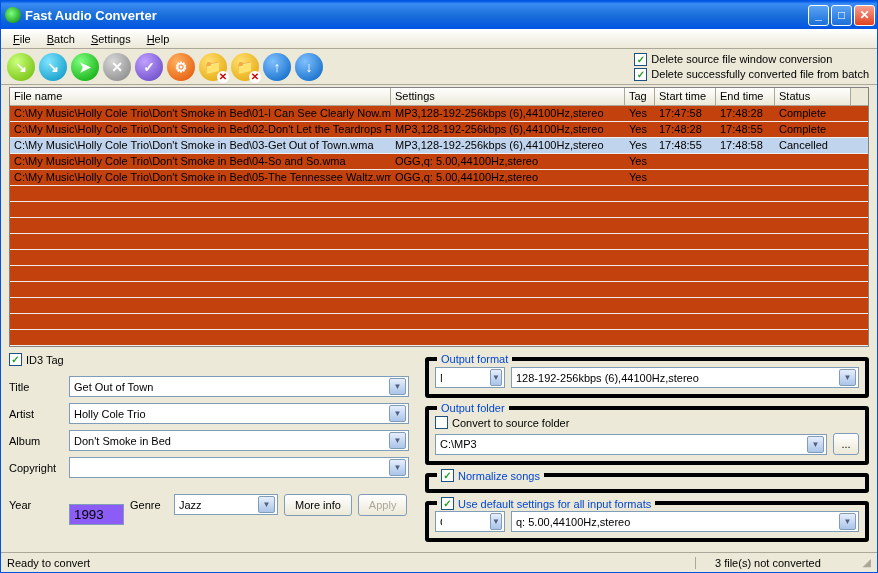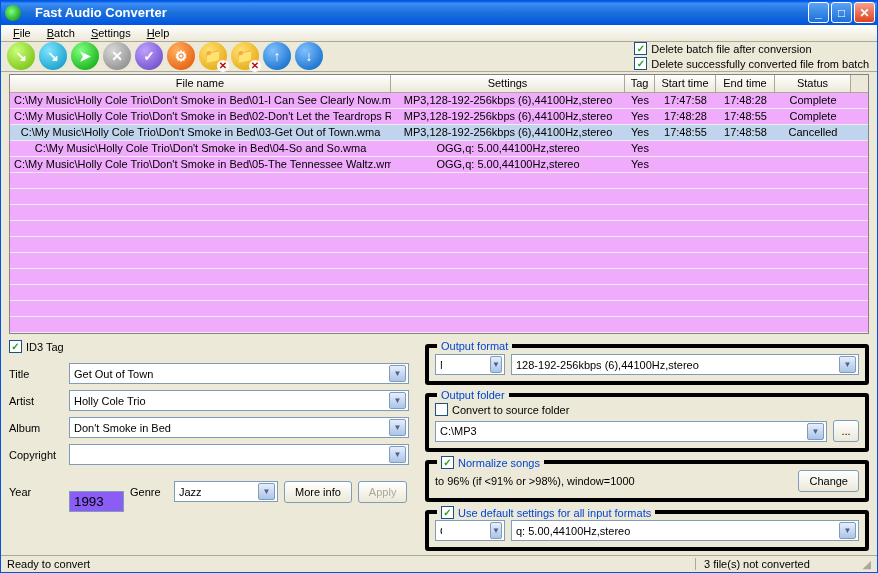--- a/index.html
+++ b/index.html
@@ -1,20 +1,20 @@
 <!DOCTYPE html>
 <html><head>
 <meta charset="utf-8">
 <style>
 * { box-sizing: border-box; margin: 0; padding: 0; }
 body { font-family: Tahoma, Arial, sans-serif; font-size: 11px; background: #ece9d8; overflow: hidden; }
 
 .window { width: 878px; height: 573px; border: 1px solid #0054e3; background: #ece9d8; display: flex; flex-direction: column; }
 
-.titlebar { height: 28px; background: linear-gradient(to bottom, #0058e6 0%, #3b8cf5 10%, #1b6fd8 50%, #0054e3 100%); display: flex; align-items: center; padding: 0 2px 0 4px; color: white; font-weight: bold; font-size: 13px; gap: 10px; }
+.titlebar { height: 28px; background: linear-gradient(to bottom, #0058e6 0%, #3b8cf5 10%, #1b6fd8 50%, #0054e3 100%); display: flex; align-items: center; padding: 0 2px 0 4px; color: white; font-weight: bold; font-size: 13px; }
 .titlebar-icon { width: 16px; height: 16px; margin-right: 4px; background: radial-gradient(circle at 40% 40%, #7fff7f, #008000); border-radius: 50%; }
 .titlebar-text { flex: 1; }
 .titlebar-btns { display: flex; gap: 2px; }
 .titlebar-btn { width: 21px; height: 21px; border: 1px solid #fff; border-radius: 3px; display: flex; align-items: center; justify-content: center; font-family: Arial; font-weight: bold; font-size: 12px; color: white; cursor: pointer; }
 .tbtn-min, .tbtn-max { background: linear-gradient(to bottom, #5ba4f4, #1b6fd8); }
 .tbtn-close { background: linear-gradient(to bottom, #f5a090, #e0421f); }
 
 .menubar { height: 20px; background: linear-gradient(to bottom, #fff, #ece9d8); display: flex; align-items: center; padding: 0 4px; border-bottom: 1px solid #aca899; }
 .menu-item { padding: 2px 8px; cursor: pointer; }
 .menu-item span.u { text-decoration: underline; }
@@ -31,21 +31,21 @@
 .tool-folder1 { background: radial-gradient(circle at 35% 30%, #ffe070, #e0a000); position: relative; }
 .tool-folder2 { background: radial-gradient(circle at 35% 30%, #ffe070, #e0a000); position: relative; }
 .tool-up { background: radial-gradient(circle at 35% 30%, #80c0ff, #0060c0); }
 .tool-down { background: radial-gradient(circle at 35% 30%, #80c0ff, #0060c0); }
 .red-x::after { content: "✕"; position: absolute; bottom: -2px; right: -2px; color: #d00000; font-size: 10px; font-weight: bold; background: white; border-radius: 50%; width: 12px; height: 12px; line-height: 12px; text-align: center; }
 
 .toolbar-right { margin-left: auto; margin-right: 8px; display: flex; flex-direction: column; gap: 2px; }
 .chk-row { display: flex; align-items: center; gap: 4px; }
 .chk { width: 13px; height: 13px; border: 1px solid #1c5180; background: white; display: flex; align-items: center; justify-content: center; color: #21a121; font-size: 10px; font-weight: bold; cursor: pointer; }
 
-.grid-container { flex: 0 0 258px; margin: 2px 8px; border: 1px solid #848284; background: #f0abfc; display: flex; flex-direction: column; text-align: center; }
+.grid-container { flex: 0 0 258px; margin: 2px 8px; border: 1px solid #848284; background: #c2410c; display: flex; flex-direction: column; }
 .grid-header { display: flex; background: #ece9d8; border-bottom: 1px solid #aca899; height: 18px; }
 .grid-header .col { border-right: 1px solid #d4d0c8; border-right: 1px solid #aca899; padding: 2px 4px; background: linear-gradient(to bottom, #fff, #ece9d8); overflow: hidden; white-space: nowrap; }
 .grid-body { flex: 1; overflow: auto; }
 .grid-row { display: flex; height: 16px; border-bottom: 1px solid #ededed; }
 .grid-row .col { padding: 1px 4px; overflow: hidden; white-space: nowrap; text-overflow: clip; }
 .grid-row.sel { background: #c0d4ed; }
 .col-file { width: 381px; }
 .col-settings { width: 234px; }
 .col-tag { width: 30px; }
 .col-start { width: 61px; }
@@ -67,21 +67,21 @@
 
 .btn { height: 22px; padding: 0 10px; border: 1px solid #7f9db9; border-radius: 3px; background: linear-gradient(to bottom, #fff, #ece9d8); cursor: pointer; font-size: 11px; }
 .btn.disabled { color: #aca899; cursor: default; }
 
 .fieldset { border: 4px solid #000000; border-radius: 3px; padding: 6px; position: relative; margin-top: 4px; }
 .fieldset-legend { position: absolute; top: -8px; left: 8px; background: #ece9d8; padding: 0 4px; color: #0046d5; }
 .fieldset-legend.chk-legend { display: flex; align-items: center; gap: 4px; }
 
 .statusbar { height: 20px; border-top: 1px solid #aca899; background: #ece9d8; display: flex; align-items: center; padding: 0 6px; font-size: 11px; }
 .status-left { flex: 1; }
-.status-right { width: 160px; border-left: 1px solid #aca899; padding-left: 8px; }
+.status-right { width: 160px; border-left: 1px solid #aca899; padding-left: 19px; }
 .grip { width: 16px; text-align: right; color: #aca899; }
 </style>
 </head>
 <body>
 
 <div class="window">
 
   <div class="titlebar">
     <div class="titlebar-icon"></div>
     <div class="titlebar-text">Fast Audio Converter</div>
@@ -108,21 +108,21 @@
       <div class="tool-btn tool-status">✓</div>
       <div class="tool-btn tool-settings">⚙</div>
       <div class="tool-btn tool-folder1 red-x">📁</div>
       <div class="tool-btn tool-folder2 red-x">📁</div>
       <div class="tool-btn tool-up">↑</div>
       <div class="tool-btn tool-down">↓</div>
     </div>
     <div class="toolbar-right">
       <div class="chk-row">
         <div class="chk">✓</div>
-        <span>Delete batch file after conversion</span>
+        <span>Delete source file window conversion</span>
       </div>
       <div class="chk-row">
         <div class="chk">✓</div>
         <span>Delete successfully converted file from batch</span>
       </div>
     </div>
   </div>
 
   <div class="grid-container">
     <div class="grid-header">
@@ -262,24 +262,20 @@
           </div>
           <button class="btn" style="width:26px;padding:0">...</button>
         </div>
       </div>
 
       <div class="fieldset">
         <div class="fieldset-legend chk-legend">
           <div class="chk">✓</div>
           <span>Normalize songs</span>
         </div>
-        <div class="form-row">
-          <span style="flex:1">to 96% (if &lt;91% or &gt;98%), window=1000</span>
-          <button class="btn">Change</button>
-        </div>
       </div>
 
       <div class="fieldset">
         <div class="fieldset-legend chk-legend">
           <div class="chk">✓</div>
           <span>Use default settings for all input formats</span>
         </div>
         <div class="form-row">
           <div class="combo" style="width:70px;flex:0 0 70px">
             <div class="combo-text">OGG</div>

